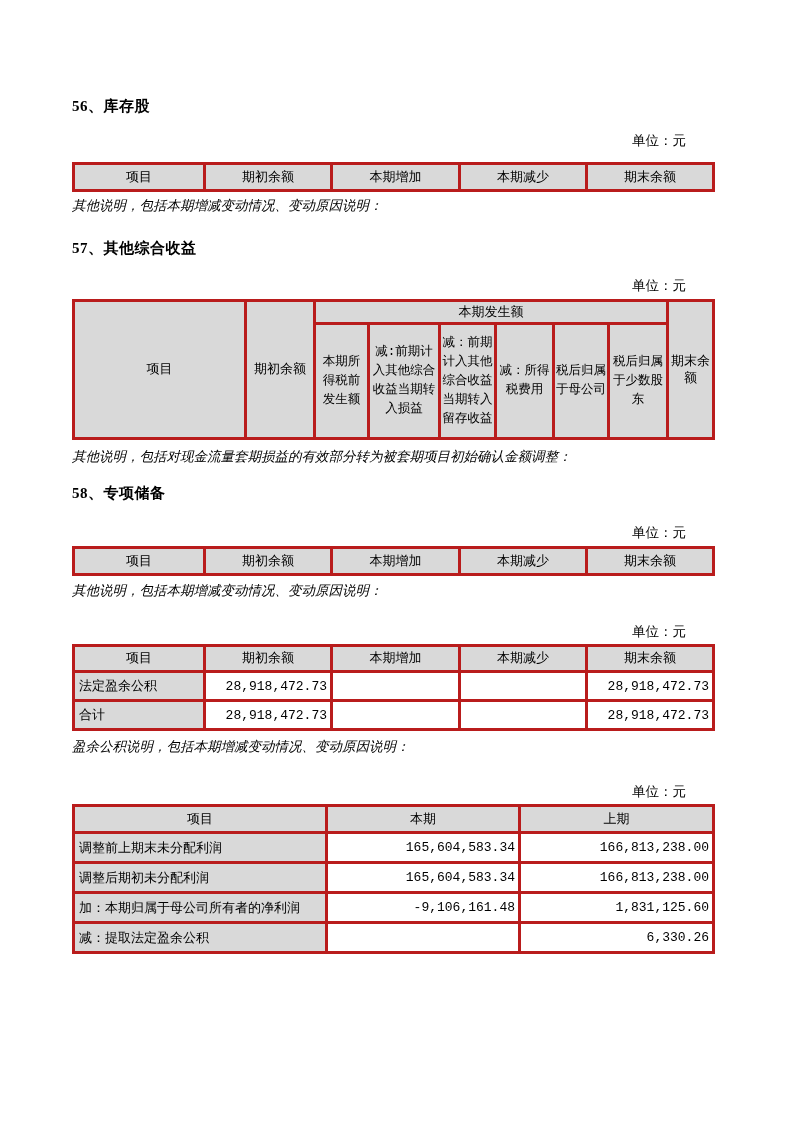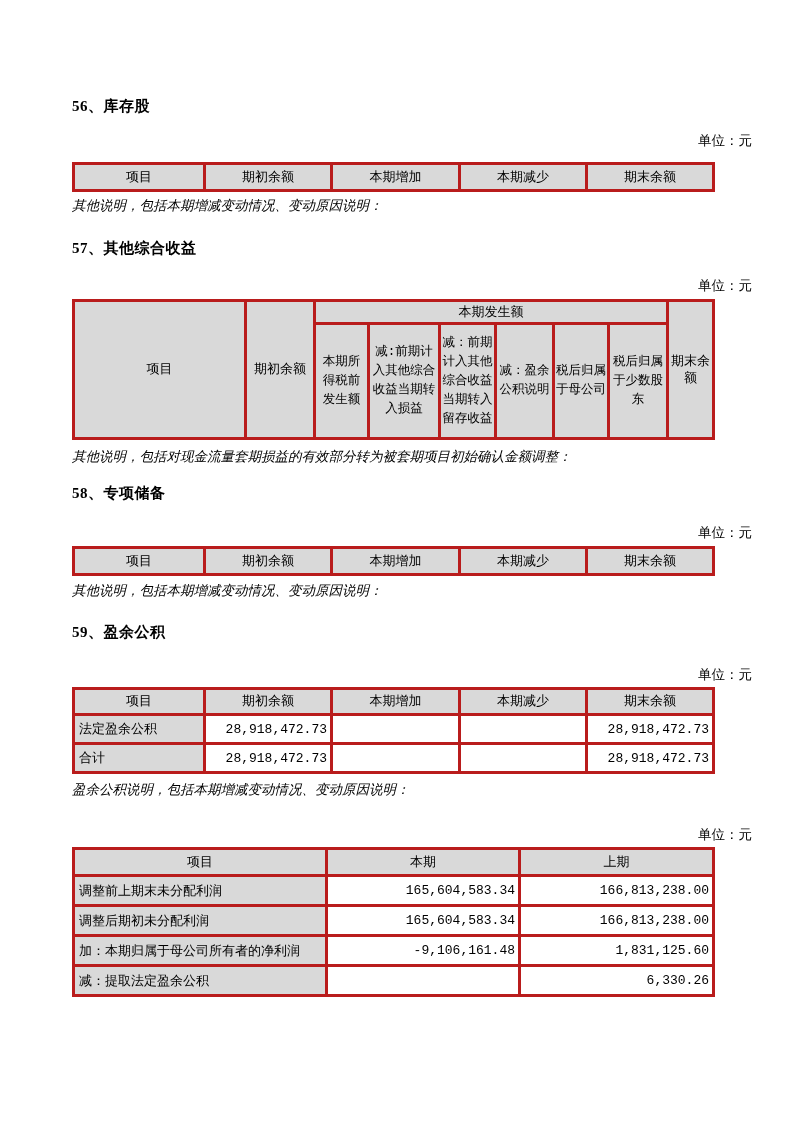--- a/index.html
+++ b/index.html
@@ -4,21 +4,21 @@
 <style>
   html,body { margin:0; padding:0; background:#ffffff; }
   body {
     width:793px; height:1122px;
     font-family:"Liberation Serif","DejaVu Serif",serif;
     color:#000;
   }
   .page {
     box-sizing:border-box;
     width:793px; height:1122px;
-    padding:0 37px 0 72px;
+    padding:0 103px 0 72px;
     overflow:hidden;
     background:#ffffff;
   }
   .sec-heading {
     margin:0; font-size:15px; font-weight:700; line-height:19px;
     letter-spacing:0.5px;
   }
   .unit-label {
     margin:4px; font-size:13.5px; line-height:16px; text-align:right;
   }
@@ -130,21 +130,21 @@
           <tr class="r1">
         <th rowspan="2" class="span2">项目</th>
         <th rowspan="2" class="span2">期初余额</th>
         <th colspan="6">本期发生额</th>
         <th rowspan="2" class="span2">期末余额</th>
       </tr>
       <tr class="r2">
         <th>本期所得税前发生额</th>
         <th>减:前期计入其他综合收益当期转入损益</th>
         <th>减：前期计入其他综合收益当期转入留存收益</th>
-        <th>减：盈余公积说明</th>
+        <th>减：所得税费用</th>
         <th>税后归属于母公司</th>
         <th>税后归属于少数股东</th>
       </tr>
     </tbody>
       </table>
     <p class="note mt-n57">其他说明，包括对现金流量套期损益的有效部分转为被套期项目初始确认金额调整：</p>
   </section>
 
   <section>
     <h3 class="sec-heading mt-h58">58、专项储备</h3>
@@ -164,21 +164,20 @@
         <th>本期增加</th>
         <th>本期减少</th>
         <th>期末余额</th>
       </tr>
     </tbody>
       </table>
     <p class="note mt-n58">其他说明，包括本期增减变动情况、变动原因说明：</p>
   </section>
 
   <section>
-    <h3 class="sec-heading mt-h59">59、盈余公积</h3>
     <div class="unit-label mt-u59">单位：元</div>
     <table class="surplus-table mt-t59">
       <colgroup>
           <col style="width:131px">
           <col style="width:127px">
           <col style="width:128px">
           <col style="width:127px">
           <col style="width:127px">
         </colgroup>
       <tbody>

